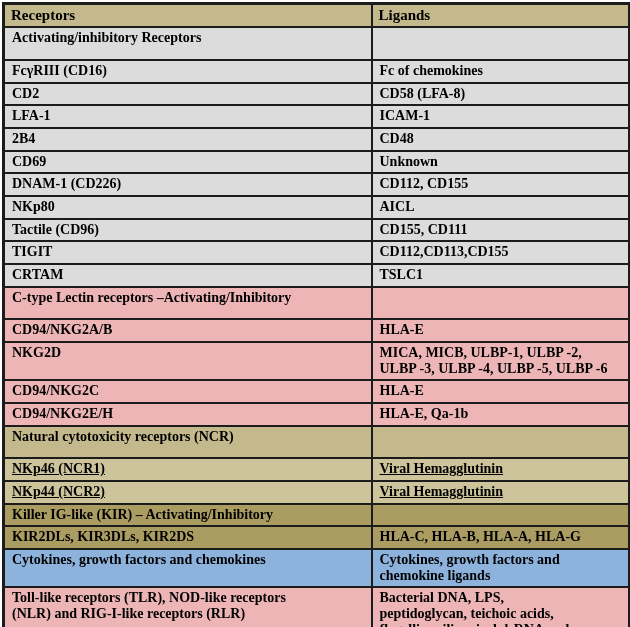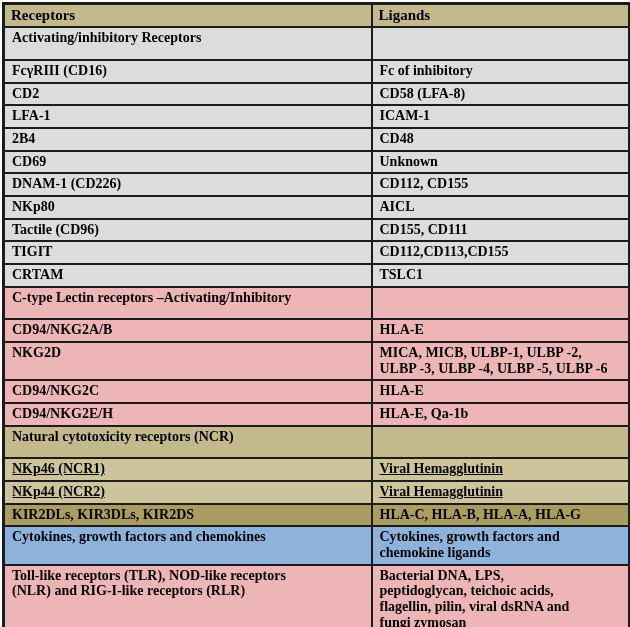--- a/index.html
+++ b/index.html
@@ -75,21 +75,21 @@
         <th>Ligands</th>
       </tr>
     </thead>
     <tbody>
         <tr class="spacer">
           <td class="t-gray u">Activating/inhibitory Receptors</td>
           <td class="t-gray"></td>
         </tr>
         <tr>
           <td class="t-gray">FcγRIII (CD16)</td>
-          <td class="t-gray">Fc of inhibitory</td>
+          <td class="t-gray">Fc of chemokines</td>
         </tr>
         <tr>
           <td class="t-gray">CD2</td>
           <td class="t-gray">CD58 (LFA-8)</td>
         </tr>
         <tr>
           <td class="t-gray">LFA-1</td>
           <td class="t-gray">ICAM-1</td>
         </tr>
         <tr>
@@ -147,20 +147,24 @@
         </tr>
         <tr>
           <td class="t-tan">NKp46 (NCR1)</td>
           <td class="t-tan">Viral Hemagglutinin</td>
         </tr>
         <tr>
           <td class="t-tan">NKp44 (NCR2)</td>
           <td class="t-tan">Viral Hemagglutinin</td>
         </tr>
         <tr>
+          <td class="t-olive u">Killer IG-like (KIR) – Activating/Inhibitory</td>
+          <td class="t-olive"></td>
+        </tr>
+        <tr>
           <td class="t-olive">KIR2DLs, KIR3DLs, KIR2DS</td>
           <td class="t-olive">HLA-C, HLA-B, HLA-A, HLA-G</td>
         </tr>
         <tr>
           <td class="t-blue u">Cytokines, growth factors and chemokines</td>
           <td class="t-blue">Cytokines, growth factors and
 chemokine ligands</td>
         </tr>
         <tr>
           <td class="t-pink u">Toll-like receptors (TLR), NOD-like receptors

